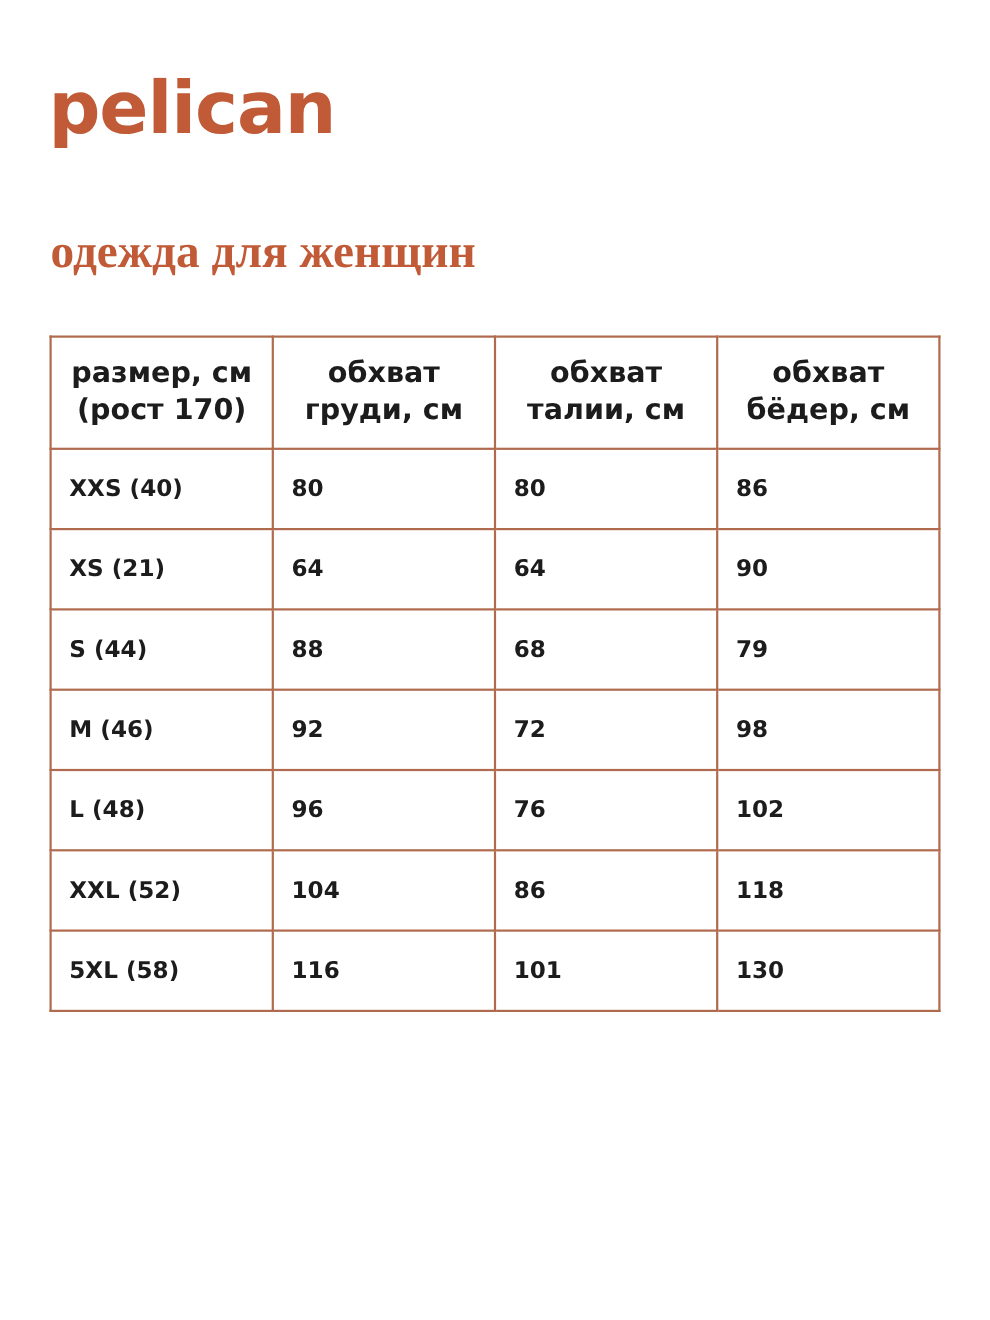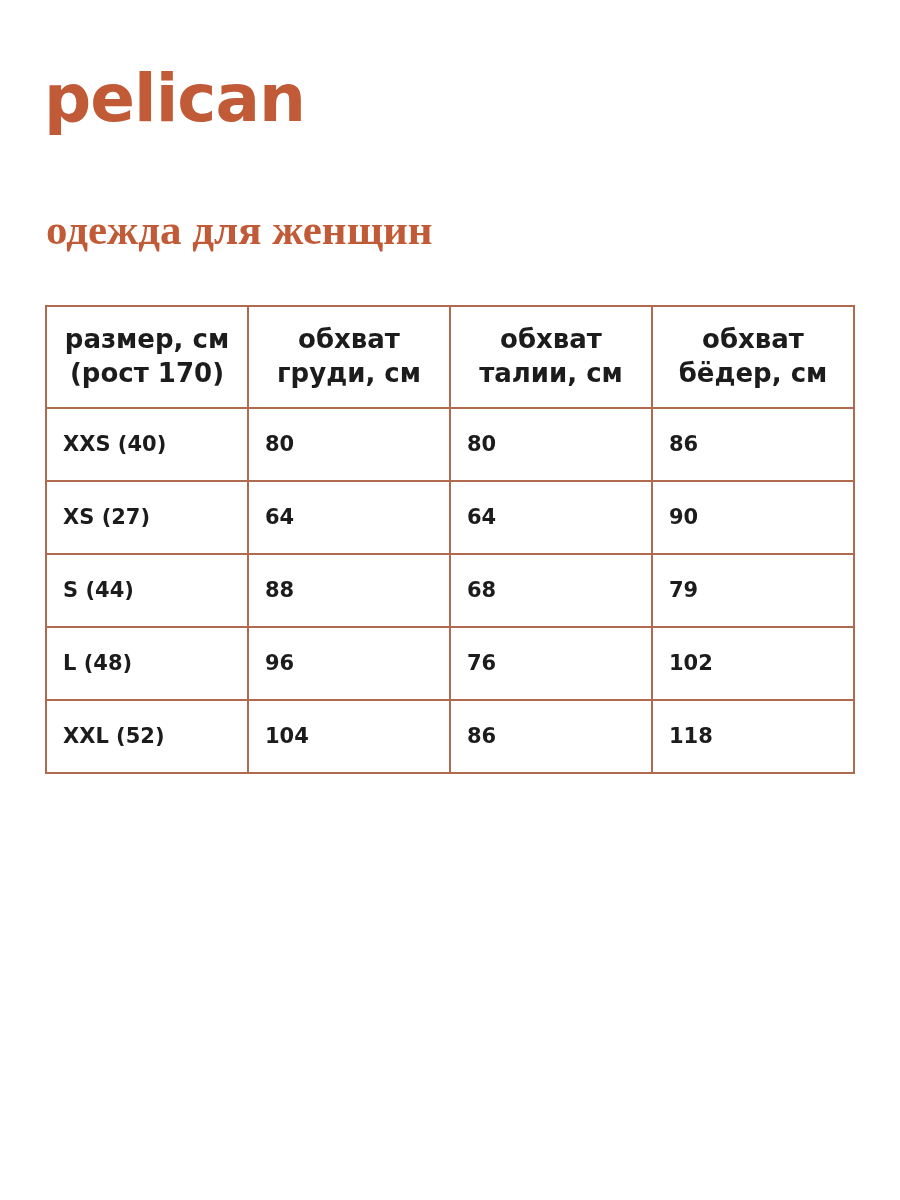--- a/index.html
+++ b/index.html
@@ -93,39 +93,51 @@
       </tr>
     </thead>
     <tbody>
         <tr>
           <td>XXS (40)</td>
           <td>80</td>
           <td>80</td>
           <td>86</td>
         </tr>
         <tr>
-          <td>XS (27)</td>
+          <td>XS (21)</td>
           <td>64</td>
           <td>64</td>
           <td>90</td>
         </tr>
         <tr>
           <td>S (44)</td>
           <td>88</td>
           <td>68</td>
           <td>79</td>
+        </tr>
+        <tr>
+          <td>M (46)</td>
+          <td>92</td>
+          <td>72</td>
+          <td>98</td>
         </tr>
         <tr>
           <td>L (48)</td>
           <td>96</td>
           <td>76</td>
           <td>102</td>
         </tr>
         <tr>
           <td>XXL (52)</td>
           <td>104</td>
           <td>86</td>
           <td>118</td>
         </tr>
+        <tr>
+          <td>5XL (58)</td>
+          <td>116</td>
+          <td>101</td>
+          <td>130</td>
+        </tr>
       </tbody>
   </table>
 
 </div>
 
 </body></html>

